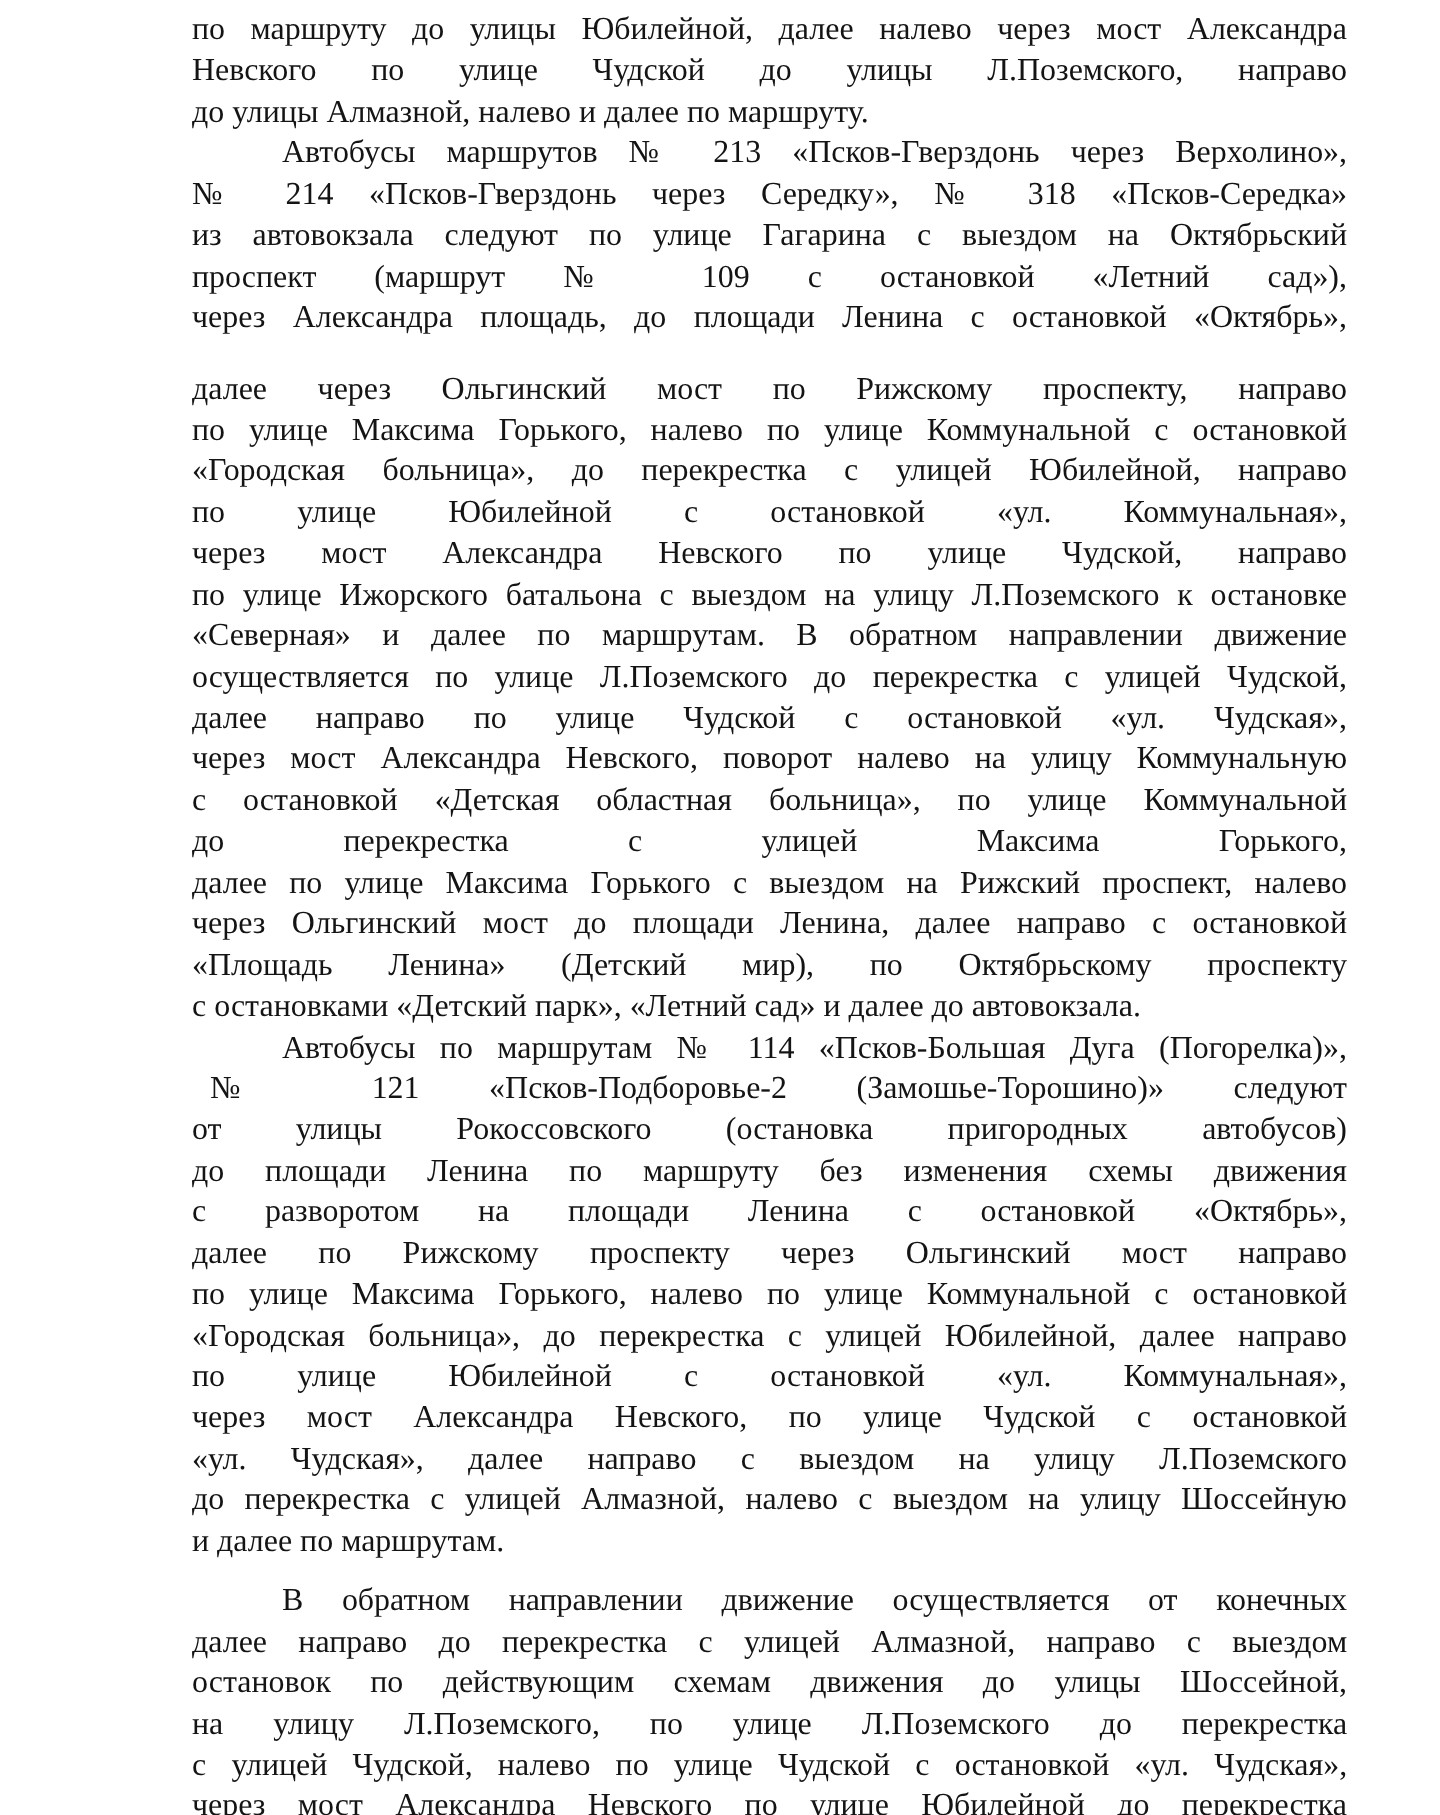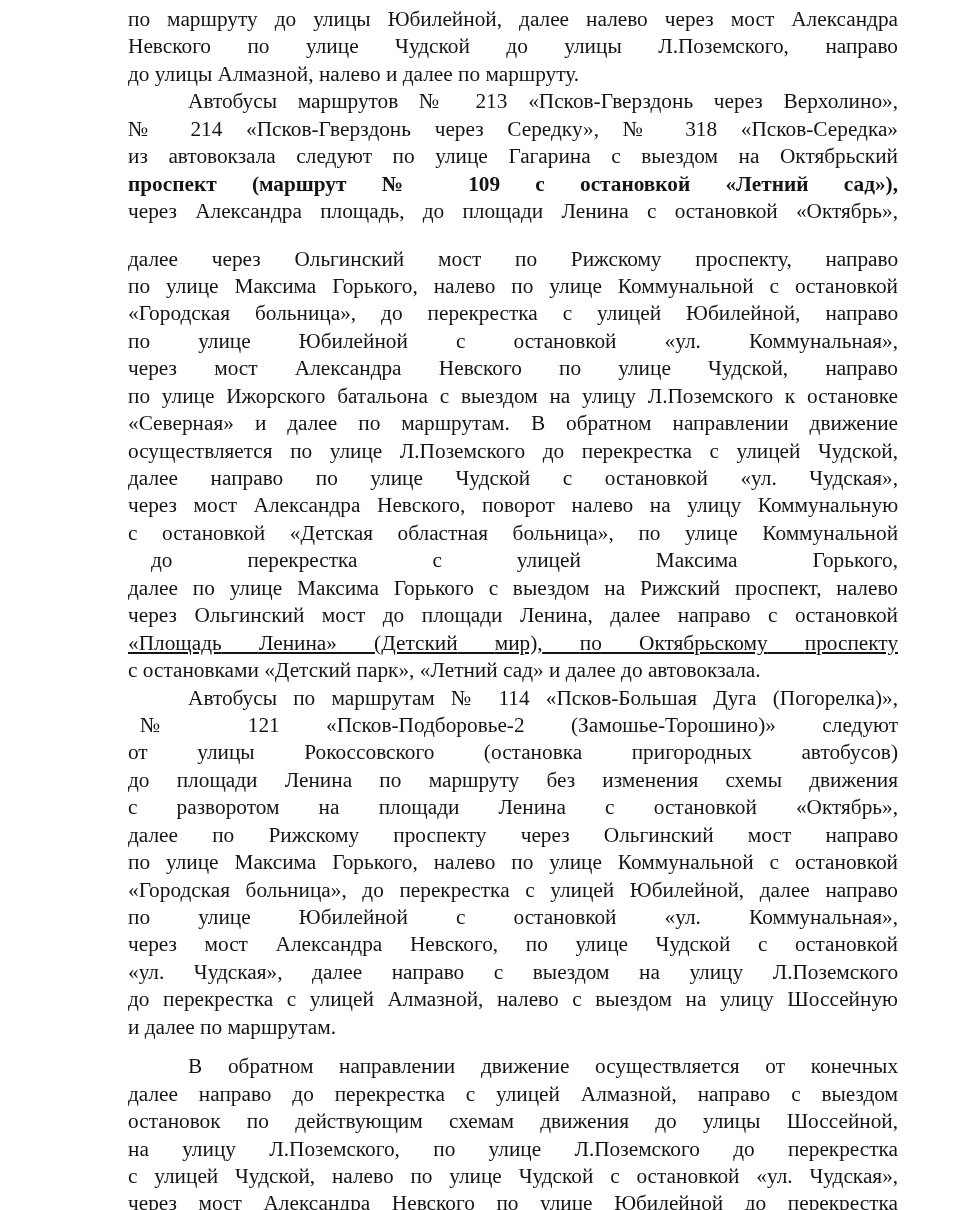--- a/index.html
+++ b/index.html
@@ -73,37 +73,37 @@
 
     <div class="para" id="p1">
         <span class="line" style="white-space: normal; display: block;"><span class="w">по</span> <span class="w">маршруту</span> <span class="w">до</span> <span class="w">улицы</span> <span class="w">Юбилейной,</span> <span class="w">далее</span> <span class="w">налево</span> <span class="w">через</span> <span class="w">мост</span> <span class="w">Александра</span></span>
         <span class="line" style="white-space: normal; display: block;"><span class="w">Невского</span> <span class="w">по</span> <span class="w">улице</span> <span class="w">Чудской</span> <span class="w">до</span> <span class="w">улицы</span> <span class="w">Л.Поземского,</span> <span class="w">направо</span></span>
         <span class="line last" style="white-space: normal; display: block;"><span class="w">до</span> <span class="w">улицы</span> <span class="w">Алмазной,</span> <span class="w">налево</span> <span class="w">и</span> <span class="w">далее</span> <span class="w">по</span> <span class="w">маршруту.</span></span>
       </div>
     <div class="para" id="p2">
         <span class="line indent" style="white-space: normal; display: block;"><span class="w">Автобусы</span> <span class="w">маршрутов</span> <span class="w">№</span> <span class="w">213</span> <span class="w">«Псков-Гверздонь</span> <span class="w">через</span> <span class="w">Верхолино»,</span></span>
         <span class="line" style="white-space: normal; display: block;"><span class="w">№</span> <span class="w">214</span> <span class="w">«Псков-Гверздонь</span> <span class="w">через</span> <span class="w">Середку»,</span> <span class="w">№</span> <span class="w">318</span> <span class="w">«Псков-Середка»</span></span>
         <span class="line" style="white-space: normal; display: block;"><span class="w">из</span> <span class="w">автовокзала</span> <span class="w">следуют</span> <span class="w">по</span> <span class="w">улице</span> <span class="w">Гагарина</span> <span class="w">с</span> <span class="w">выездом</span> <span class="w">на</span> <span class="w">Октябрьский</span></span>
-        <span class="line" style="white-space: normal; display: block; font-weight: bold;"><span class="w">проспект</span> <span class="w">(маршрут</span> <span class="w">№</span> <span class="w">109</span> <span class="w">с</span> <span class="w">остановкой</span> <span class="w">«Летний</span> <span class="w">сад»),</span></span>
+        <span class="line" style="white-space: normal; display: block;"><span class="w">проспект</span> <span class="w">(маршрут</span> <span class="w">№</span> <span class="w">109</span> <span class="w">с</span> <span class="w">остановкой</span> <span class="w">«Летний</span> <span class="w">сад»),</span></span>
         <span class="line" style="white-space: normal; display: block;"><span class="w">через</span> <span class="w">Александра</span> <span class="w">площадь,</span> <span class="w">до</span> <span class="w">площади</span> <span class="w">Ленина</span> <span class="w">с</span> <span class="w">остановкой</span> <span class="w">«Октябрь»,</span></span>
         <span class="line" style="white-space: normal; display: block; margin-top: 20px;"><span class="w">далее</span> <span class="w">через</span> <span class="w">Ольгинский</span> <span class="w">мост</span> <span class="w">по</span> <span class="w">Рижскому</span> <span class="w">проспекту,</span> <span class="w">направо</span></span>
         <span class="line" style="white-space: normal; display: block;"><span class="w">по</span> <span class="w">улице</span> <span class="w">Максима</span> <span class="w">Горького,</span> <span class="w">налево</span> <span class="w">по</span> <span class="w">улице</span> <span class="w">Коммунальной</span> <span class="w">с</span> <span class="w">остановкой</span></span>
         <span class="line" style="white-space: normal; display: block;"><span class="w">«Городская</span> <span class="w">больница»,</span> <span class="w">до</span> <span class="w">перекрестка</span> <span class="w">с</span> <span class="w">улицей</span> <span class="w">Юбилейной,</span> <span class="w">направо</span></span>
         <span class="line" style="white-space: normal; display: block;"><span class="w">по</span> <span class="w">улице</span> <span class="w">Юбилейной</span> <span class="w">с</span> <span class="w">остановкой</span> <span class="w">«ул.</span> <span class="w">Коммунальная»,</span></span>
         <span class="line" style="white-space: normal; display: block;"><span class="w">через</span> <span class="w">мост</span> <span class="w">Александра</span> <span class="w">Невского</span> <span class="w">по</span> <span class="w">улице</span> <span class="w">Чудской,</span> <span class="w">направо</span></span>
         <span class="line" style="white-space: normal; display: block;"><span class="w">по</span> <span class="w">улице</span> <span class="w">Ижорского</span> <span class="w">батальона</span> <span class="w">с</span> <span class="w">выездом</span> <span class="w">на</span> <span class="w">улицу</span> <span class="w">Л.Поземского</span> <span class="w">к</span> <span class="w">остановке</span></span>
         <span class="line" style="white-space: normal; display: block;"><span class="w">«Северная»</span> <span class="w">и</span> <span class="w">далее</span> <span class="w">по</span> <span class="w">маршрутам.</span> <span class="w">В</span> <span class="w">обратном</span> <span class="w">направлении</span> <span class="w">движение</span></span>
         <span class="line" style="white-space: normal; display: block;"><span class="w">осуществляется</span> <span class="w">по</span> <span class="w">улице</span> <span class="w">Л.Поземского</span> <span class="w">до</span> <span class="w">перекрестка</span> <span class="w">с</span> <span class="w">улицей</span> <span class="w">Чудской,</span></span>
         <span class="line" style="white-space: normal; display: block;"><span class="w">далее</span> <span class="w">направо</span> <span class="w">по</span> <span class="w">улице</span> <span class="w">Чудской</span> <span class="w">с</span> <span class="w">остановкой</span> <span class="w">«ул.</span> <span class="w">Чудская»,</span></span>
         <span class="line" style="white-space: normal; display: block;"><span class="w">через</span> <span class="w">мост</span> <span class="w">Александра</span> <span class="w">Невского,</span> <span class="w">поворот</span> <span class="w">налево</span> <span class="w">на</span> <span class="w">улицу</span> <span class="w">Коммунальную</span></span>
         <span class="line" style="white-space: normal; display: block;"><span class="w">с</span> <span class="w">остановкой</span> <span class="w">«Детская</span> <span class="w">областная</span> <span class="w">больница»,</span> <span class="w">по</span> <span class="w">улице</span> <span class="w">Коммунальной</span></span>
-        <span class="line" style="white-space: normal; display: block; margin-left: 23px;"><span class="w">до</span> <span class="w">перекрестка</span> <span class="w">с</span> <span class="w">улицей</span> <span class="w">Максима</span> <span class="w">Горького,</span></span>
+        <span class="line" style="white-space: normal; display: block;"><span class="w">до</span> <span class="w">перекрестка</span> <span class="w">с</span> <span class="w">улицей</span> <span class="w">Максима</span> <span class="w">Горького,</span></span>
         <span class="line" style="white-space: normal; display: block;"><span class="w">далее</span> <span class="w">по</span> <span class="w">улице</span> <span class="w">Максима</span> <span class="w">Горького</span> <span class="w">с</span> <span class="w">выездом</span> <span class="w">на</span> <span class="w">Рижский</span> <span class="w">проспект,</span> <span class="w">налево</span></span>
         <span class="line" style="white-space: normal; display: block;"><span class="w">через</span> <span class="w">Ольгинский</span> <span class="w">мост</span> <span class="w">до</span> <span class="w">площади</span> <span class="w">Ленина,</span> <span class="w">далее</span> <span class="w">направо</span> <span class="w">с</span> <span class="w">остановкой</span></span>
-        <span class="line" style="white-space: normal; display: block; text-decoration: underline;"><span class="w">«Площадь</span> <span class="w">Ленина»</span> <span class="w">(Детский</span> <span class="w">мир),</span> <span class="w">по</span> <span class="w">Октябрьскому</span> <span class="w">проспекту</span></span>
+        <span class="line" style="white-space: normal; display: block;"><span class="w">«Площадь</span> <span class="w">Ленина»</span> <span class="w">(Детский</span> <span class="w">мир),</span> <span class="w">по</span> <span class="w">Октябрьскому</span> <span class="w">проспекту</span></span>
         <span class="line last" style="white-space: normal; display: block;"><span class="w">с</span> <span class="w">остановками</span> <span class="w">«Детский</span> <span class="w">парк»,</span> <span class="w">«Летний</span> <span class="w">сад»</span> <span class="w">и</span> <span class="w">далее</span> <span class="w">до</span> <span class="w">автовокзала.</span></span>
       </div>
     <div class="para" id="p3">
         <span class="line indent" style="white-space: normal; display: block;"><span class="w">Автобусы</span> <span class="w">по</span> <span class="w">маршрутам</span> <span class="w">№</span> <span class="w">114</span> <span class="w">«Псков-Большая</span> <span class="w">Дуга</span> <span class="w">(Погорелка)»,</span></span>
         <span class="line" style="white-space: normal; display: block; margin-left: 12px;"><span class="w">№</span> <span class="w">121</span> <span class="w">«Псков-Подборовье-2</span> <span class="w">(Замошье-Торошино)»</span> <span class="w">следуют</span></span>
         <span class="line" style="white-space: normal; display: block;"><span class="w">от</span> <span class="w">улицы</span> <span class="w">Рокоссовского</span> <span class="w">(остановка</span> <span class="w">пригородных</span> <span class="w">автобусов)</span></span>
         <span class="line" style="white-space: normal; display: block;"><span class="w">до</span> <span class="w">площади</span> <span class="w">Ленина</span> <span class="w">по</span> <span class="w">маршруту</span> <span class="w">без</span> <span class="w">изменения</span> <span class="w">схемы</span> <span class="w">движения</span></span>
         <span class="line" style="white-space: normal; display: block;"><span class="w">с</span> <span class="w">разворотом</span> <span class="w">на</span> <span class="w">площади</span> <span class="w">Ленина</span> <span class="w">с</span> <span class="w">остановкой</span> <span class="w">«Октябрь»,</span></span>
         <span class="line" style="white-space: normal; display: block;"><span class="w">далее</span> <span class="w">по</span> <span class="w">Рижскому</span> <span class="w">проспекту</span> <span class="w">через</span> <span class="w">Ольгинский</span> <span class="w">мост</span> <span class="w">направо</span></span>
         <span class="line" style="white-space: normal; display: block;"><span class="w">по</span> <span class="w">улице</span> <span class="w">Максима</span> <span class="w">Горького,</span> <span class="w">налево</span> <span class="w">по</span> <span class="w">улице</span> <span class="w">Коммунальной</span> <span class="w">с</span> <span class="w">остановкой</span></span>

